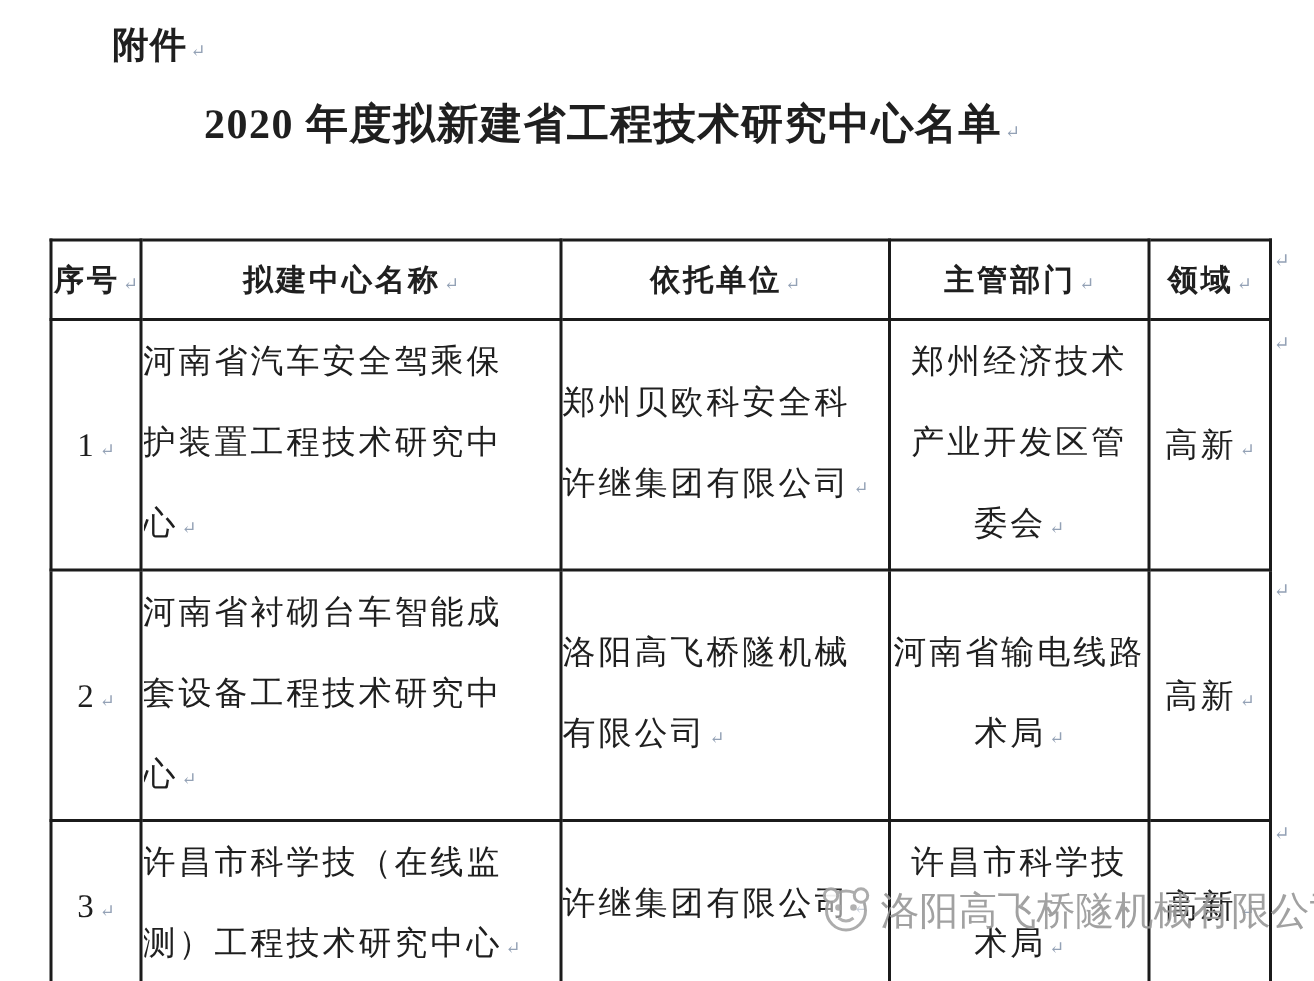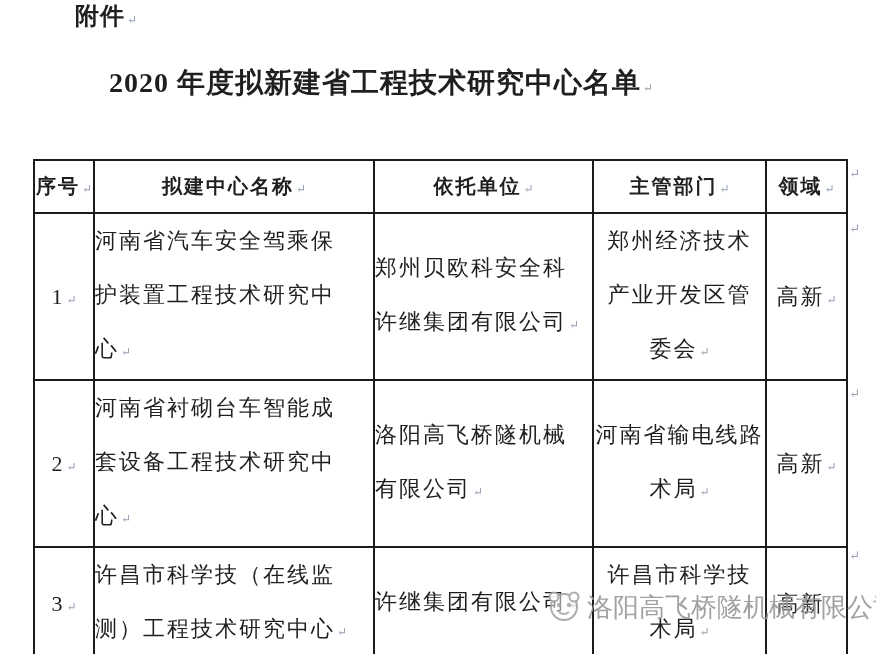--- a/index.html
+++ b/index.html
@@ -3,26 +3,26 @@
 <meta charset="utf-8">
 <style>
   html,body{margin:0;padding:0;}
   body{
     width:876px;height:654px;position:relative;overflow:hidden;
     background:#ffffff;
     font-family:"Liberation Serif","DejaVu Serif",serif;
     color:#1f1f1f;
   }
   .attachment{
-    position:absolute;left:75px;top:0;
+    position:absolute;left:75px;top:14px;
     font-size:24px;font-weight:bold;letter-spacing:1px;
   }
   .doc-title{
     position:absolute;left:0;top:64px;width:762px;text-align:center;
-    font-size:28px;font-weight:bold;letter-spacing:1px;
+    font-size:28px;font-weight:bold;letter-spacing:1px;padding-left:27px;
   }
   table.main{
     position:absolute;left:33px;top:159px;width:813px;
     border-collapse:collapse;table-layout:fixed;
   }
   table.main th, table.main td{
     border:2px solid #1b1b1b;
     vertical-align:middle;
     padding:0;
     overflow:hidden;
@@ -32,21 +32,21 @@
     font-size:20px;font-weight:bold;letter-spacing:2px;text-align:center;
   }
   table.main td{
     font-size:22px;letter-spacing:2px;
   }
   tr.r-header{height:53px;}
   tr.r1{height:165px;}
   tr.r2{height:161px;}
   tr.r3{height:108px;}
   td.c-no, td.c-field{text-align:center;}
-  td.c-name{padding-left:9px;}
+  td.c-name{padding-left:9px;border-radius:25px;}
   td.c-org{padding-left:10px;}
   td.c-dept{padding-left:9px;text-align:center;}
   .line{line-height:54px;white-space:nowrap;}
   .pmark{
     font-size:12px;color:#94a2b6;letter-spacing:0;
     margin-left:2px;font-weight:normal;
   }
   .row-end-mark{
     position:absolute;left:849px;
     font-size:13px;color:#94a2b6;

